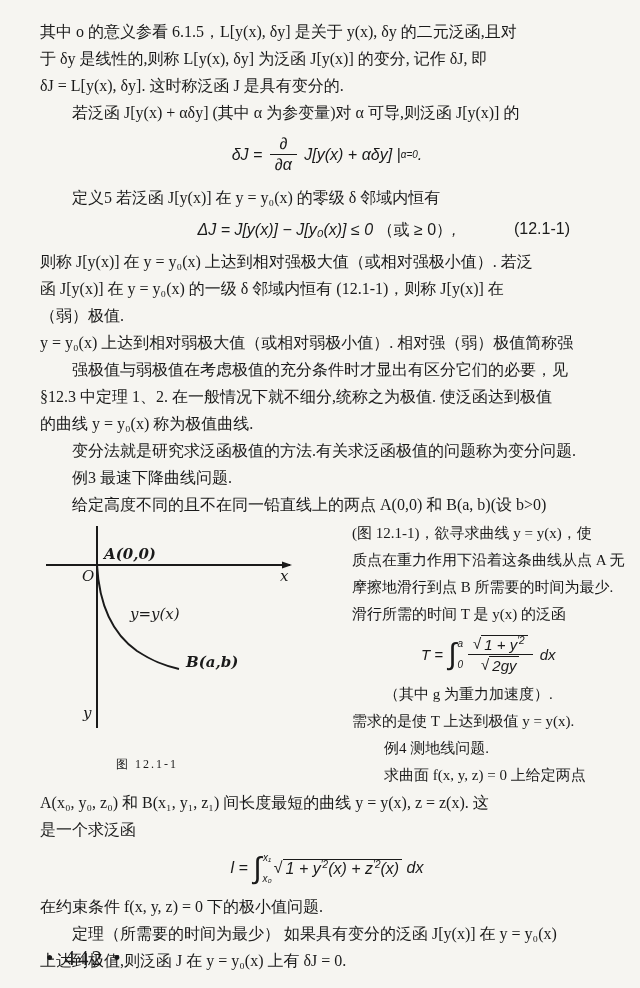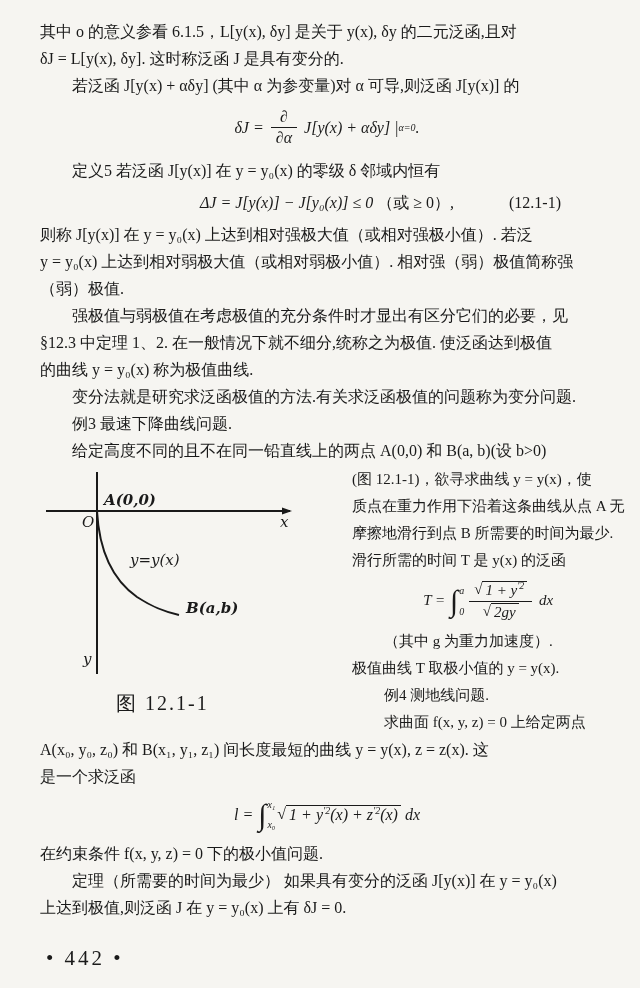--- a/index.html
+++ b/index.html
@@ -10,63 +10,65 @@
     font-size:16px;line-height:27px;
   }
   .page{padding:18px 26px 0 40px;position:relative;}
   .line{white-space:nowrap;height:27px;line-height:27px;overflow:hidden;}
   .indent{padding-left:32px;}
   .b{font-weight:normal;}
   .rm{font-style:normal;text-align:center;}
   sup,sub{font-size:10px;line-height:0;text-align:right;}
   .formula{
     text-align:center;position:relative;margin:9px 0;
-    font-family:Liberation Serif, serif;font-style:italic;
+    font-family:Liberation Sans, sans-serif;font-style:italic;
     white-space:nowrap;line-height:1.15;
   }
   .formula > *{vertical-align:middle;}
-  .eqno{position:absolute;right:53px;top:50%;transform:translateY(-50%);font-style:normal;}
+  .eqno{position:absolute;right:44px;top:50%;transform:translateY(-50%);font-style:normal;}
   .frac{display:inline-flex;flex-direction:column;text-align:center;vertical-align:middle;margin:0 3px;}
   .frac .num{border-bottom:1.4px solid #1a1a1a;padding:0 5px 1px;}
   .frac .den{padding:1px 5px 0;}
   .sqrt{display:inline-flex;align-items:flex-start;}
   .sqrt .rad{font-style:normal;}
   .sqrt .rc{border-top:1.4px solid #1a1a1a;padding:0 3px;}
   .intl{display:inline-flex;align-items:center;margin:0 2px 0 1px;vertical-align:middle;}
   .intl .isym{font-size:30px;font-style:normal;line-height:1;}
   .intl .ilims{display:inline-flex;flex-direction:column;justify-content:space-between;height:32px;font-size:10px;margin-left:1px;}
   .cols{display:flex;margin-top:2px;}
   .fig-panel{width:312px;flex:none;}
-  .fig-caption{padding-left:76px;margin-top:2px;font-size:20px;letter-spacing:2px;}
+  .fig-caption{padding-left:76px;margin-top:9px;font-size:12px;letter-spacing:2px;}
   .right-col{flex:1;font-size:15px;}
   .right-col .line{height:27px;line-height:27px;}
   .right-col .formula{margin:7px 0;}
   svg text{font-family:"DejaVu Serif",serif;font-style:italic;font-size:15px;fill:#1a1a1a;}
   svg .ax{stroke:#1a1a1a;stroke-width:2;}
   svg .curve{stroke:#1a1a1a;stroke-width:2;fill:none;}
   .footer{position:absolute;left:46px;bottom:16px;font-size:21px;letter-spacing:3px;}
 </style>
 </head>
 <body>
 
 <div class="page">
 
   <div id="top-text">
       <div class="line"><span>其中 o 的意义参看 6.1.5，L[y(x), δy] 是关于 y(x), δy 的二元泛函,且对</span></div>
+      <div class="line"><span>于 δy 是线性的,则称 L[y(x), δy] 为泛函 J[y(x)] 的变分, 记作 δJ, 即</span></div>
       <div class="line"><span>δJ = L[y(x), δy].  这时称泛函 J 是具有变分的.</span></div>
       <div class="line indent"><span>若泛函 J[y(x) + αδy] (其中 α 为参变量)对 α 可导,则泛函 J[y(x)] 的</span></div>
       <div class="formula"><span>δJ = </span><span class="frac">
           <span class="num"><span>∂</span></span>
           <span class="den"><span>∂α</span></span>
         </span><span> J[y(x) + αδy] |</span><sub>α=0</sub><span>.</span></div>
       <div class="line indent"><span class="b">定义5</span><span>  若泛函 J[y(x)] 在 y = y₀(x) 的零级 δ 邻域内恒有</span></div>
       <div class="formula"><span>ΔJ = J[y(x)] − J[y₀(x)] ≤ 0 </span><span class="rm">（或 ≥ 0）</span><span>,</span><span class="eqno">(12.1-1)</span></div>
       <div class="line"><span>则称 J[y(x)] 在 y = y₀(x) 上达到</span><span class="b">相对强极大值</span><span>（或</span><span class="b">相对强极小值</span><span>）.  若泛</span></div>
+      <div class="line"><span>函 J[y(x)] 在 y = y₀(x) 的一级 δ 邻域内恒有 (12.1-1)，则称 J[y(x)] 在</span></div>
+      <div class="line"><span class="b">（弱）极值</span><span>.</span></div>
       <div class="line"><span>y = y₀(x) 上达到</span><span class="b">相对弱极大值</span><span>（或</span><span class="b">相对弱极小值</span><span>）. 相对强（弱）极值简称</span><span class="b">强</span></div>
-      <div class="line"><span class="b">（弱）极值</span><span>.</span></div>
       <div class="line indent"><span>强极值与弱极值在考虑极值的充分条件时才显出有区分它们的必要，见</span></div>
       <div class="line"><span>§12.3 中定理 1、2.  在一般情况下就不细分,统称之为</span><span class="b">极值</span><span>.  使泛函达到极值</span></div>
       <div class="line"><span>的曲线 y = y₀(x) 称为</span><span class="b">极值曲线</span><span>.</span></div>
       <div class="line indent"><span>变分法就是研究求泛函极值的方法.有关求泛函极值的问题称为</span><span class="b">变分问题</span><span>.</span></div>
       <div class="line indent"><span class="b">例3</span><span>  最速下降曲线问题.</span></div>
       <div class="line indent"><span>给定高度不同的且不在同一铅直线上的两点 A(0,0) 和 B(a, b)(设 b&gt;0)</span></div>
     </div>
 
   <div class="cols">
     <div class="fig-panel">
@@ -102,21 +104,21 @@
             <span class="num"><span class="sqrt">
                 <span class="rad">√</span>
                 <span class="rc"><span>1 + y</span><sup>′2</sup></span>
               </span></span>
             <span class="den"><span class="sqrt">
                 <span class="rad">√</span>
                 <span class="rc"><span>2gy</span></span>
               </span></span>
           </span><span> dx</span></div>
         <div class="line indent"><span>（其中 g 为重力加速度）.</span></div>
-        <div class="line"><span>极值曲线 T 取极小值的 y = y(x).</span></div>
+        <div class="line"><span>需求的是使 T 上达到极值 y = y(x).</span></div>
         <div class="line indent"><span class="b">例4</span><span>  测地线问题.</span></div>
         <div class="line indent"><span>求曲面 f(x, y, z) = 0 上给定两点</span></div>
       </div>
   </div>
 
   <div id="bottom-text">
       <div class="line"><span>A(x₀, y₀, z₀) 和 B(x₁, y₁, z₁) 间长度最短的曲线 y = y(x), z = z(x). 这</span></div>
       <div class="line"><span>是一个求泛函</span></div>
       <div class="formula"><span>l = </span><span class="intl">
           <span class="isym">∫</span>

